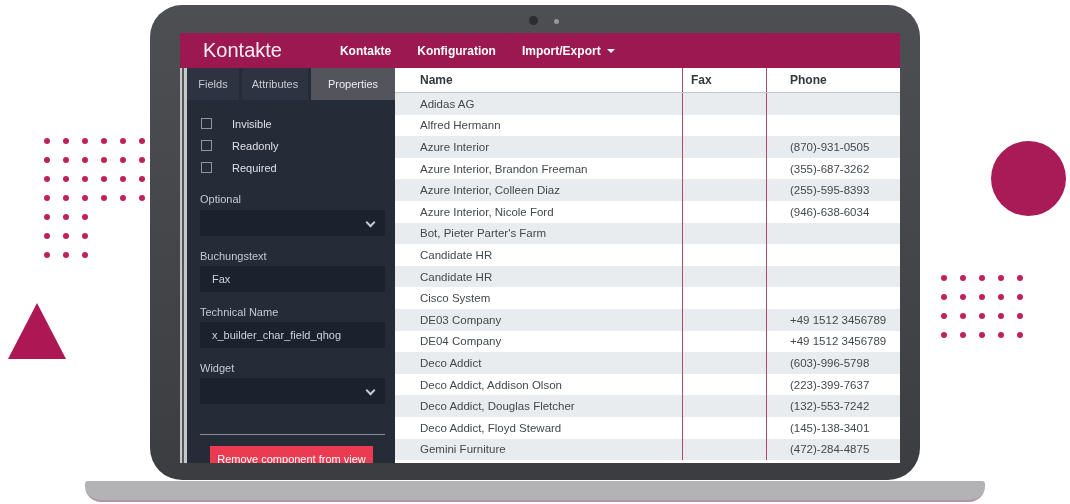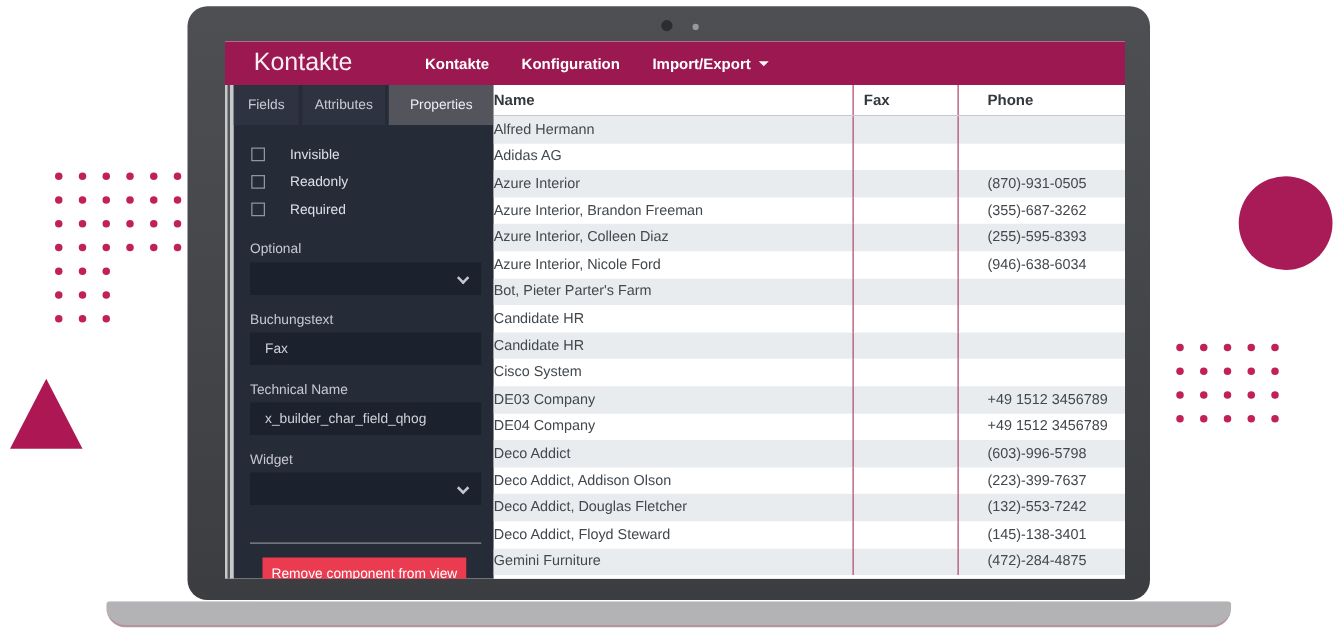--- a/index.html
+++ b/index.html
@@ -11,21 +11,21 @@
   .dot-grid { position:absolute; }
   .dot { position:absolute; width:6px; height:6px; border-radius:50%; }
   .triangle { position:absolute; left:8px; top:303px; width:0; height:0;
     border-left:29px solid transparent; border-right:29px solid transparent;
     border-bottom:56px solid #ac1754; }
   .circle { position:absolute; left:991px; top:141px; width:75px; height:75px;
     border-radius:50%; background:#a81b57; }
 
   
   .laptop { position:absolute; left:150px; top:5px; width:770px; height:475px;
-    background:linear-gradient(#4e4f52,#3c3d40); border-radius:16px; }
+    background:linear-gradient(#4e4f52,#3c3d40); border-radius:32px; }
   .cam-big { position:absolute; left:379px; top:11px; width:9px; height:9px;
     border-radius:50%; background:#2c2d2f; }
   .cam-small { position:absolute; left:404px; top:14px; width:5px; height:5px;
     border-radius:50%; background:#97989a; }
   .base { position:absolute; left:85px; top:481px; width:900px; height:21px;
     background:#b3b3b5; border-radius:3px 3px 16px 16px;
     border-bottom:2px solid rgba(190,90,120,.35); }
 
   
   .screen { position:absolute; left:30px; top:28px; width:720px; height:430px;
@@ -73,21 +73,21 @@
   
   .table { position:absolute; left:215px; top:35px; width:505px; height:395px;
     background:#fff; font-size:11.5px; }
   .thead { display:flex; height:25px; align-items:center;
     border-bottom:1px solid #c3c8cd; background:#fff; }
   .thead .cell { font-weight:700; color:#33383d; font-size:12px; }
   .trow { display:flex; height:21.6px; align-items:center; color:#43484d; }
   .trow:nth-child(odd) { background:#e9ecef; }
   .cell { height:100%; display:flex; align-items:center; overflow:hidden;
     white-space:nowrap; }
-  .cell.name { width:287px; }
+  .cell.name { width:287px; padding-left:25px; }
   .cell.fax { width:85px; padding-left:8px;
     border-left:1px solid #b04a6c; border-right:1px solid #b04a6c; }
   .cell.phone { flex:1; padding-left:23px; }
 </style>
 </head>
 <body>
 
 <div class="stage">
 
   <div class="dot-grid" style="left: 44px; top: 138px;">
@@ -219,26 +219,26 @@
       </div>
 
       <div class="table">
         <div class="thead">
           <div class="cell name">Name</div>
           <div class="cell fax">Fax</div>
           <div class="cell phone">Phone</div>
         </div>
         <div>
             <div class="trow">
+              <div class="cell name">Adidas AG</div>
+              <div class="cell fax"></div>
+              <div class="cell phone"></div>
+            </div>
+            <div class="trow">
               <div class="cell name">Alfred Hermann</div>
-              <div class="cell fax"></div>
-              <div class="cell phone"></div>
-            </div>
-            <div class="trow">
-              <div class="cell name">Adidas AG</div>
               <div class="cell fax"></div>
               <div class="cell phone"></div>
             </div>
             <div class="trow">
               <div class="cell name">Azure Interior</div>
               <div class="cell fax"></div>
               <div class="cell phone">(870)-931-0505</div>
             </div>
             <div class="trow">
               <div class="cell name">Azure Interior, Brandon Freeman</div>

